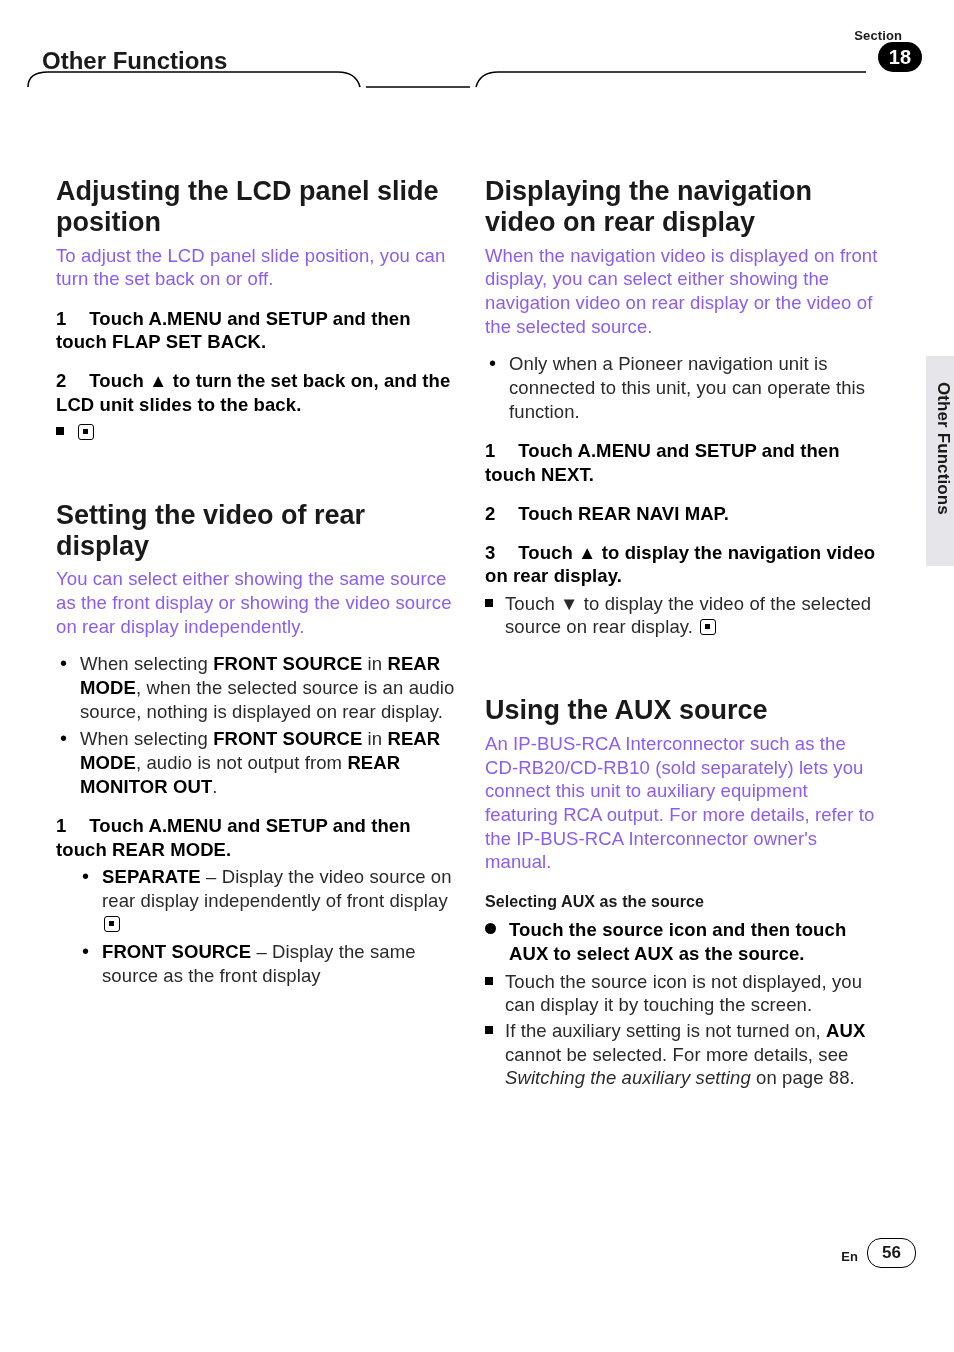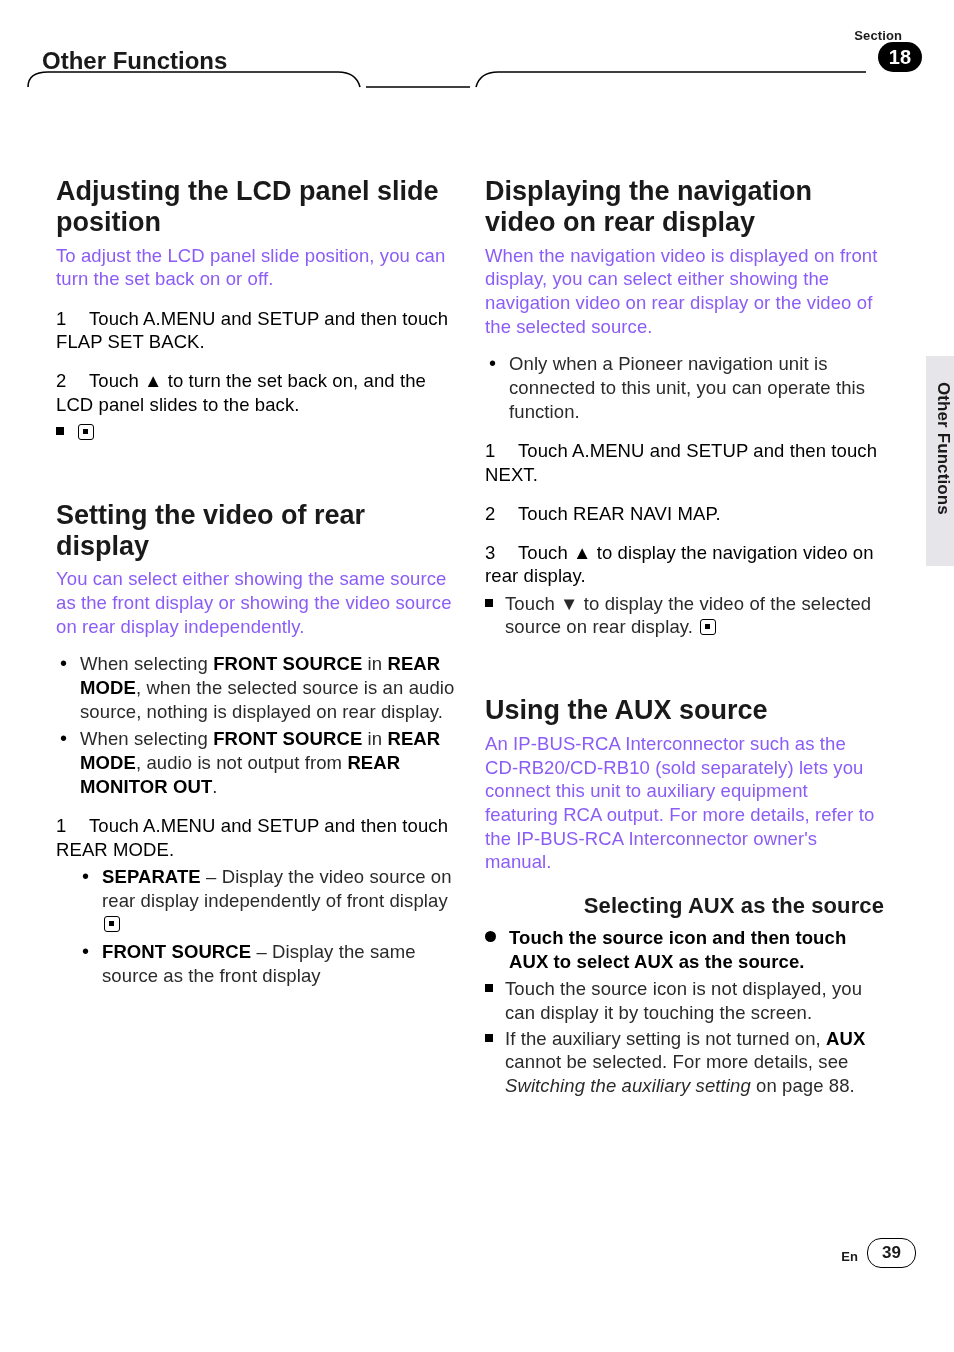--- a/index.html
+++ b/index.html
@@ -94,26 +94,25 @@
     font-family: Arial, "Helvetica Neue", sans-serif;
     font-weight: 900;
     font-size: 27px;
     line-height: 1.14;
     margin: 0 0 6px 0;
     letter-spacing: 0px;
   }
   h2.sub {
     font-family: Arial, "Helvetica Neue", sans-serif;
     font-weight: 900;
-    font-size: 22px;
+    font-size: 16px;
     margin: 18px 0 0 0;
-    text-align: right;
   }
   p { margin: 0 0 4px 0; font-weight: 400; color: #8b5cf6; }
-  .step { font-weight: 400; color: #000; margin-top: 16px; line-height: 1.26; }
+  .step { font-weight: 700; color: #000; margin-top: 16px; line-height: 1.26; }
   .step .n { display: inline-block; min-width: 28px; }
   .note-li { position: relative; padding-left: 20px; margin-top: 2px; color: #2a2a2a; }
   .note-li::before {
     content: "";
     position: absolute; left: 0; top: 7px;
     width: 8px; height: 8px; background: #000;
   }
   .bullets { list-style: none; padding: 0; margin: 14px 0 0 0; }
   .bullets > li { position: relative; padding-left: 24px; margin: 0 0 4px 0; color: #2a2a2a; }
   .bullets > li::before {
@@ -193,21 +192,21 @@
 
 <div class="columns">
 
   <div class="col">
 
     <h1 class="topic">Adjusting the LCD panel slide position</h1>
     <p>To adjust the LCD panel slide position, you can turn the set back on or off.</p>
 
     <p class="step"><span class="n">1</span>   <span>Touch A.MENU and SETUP and then touch FLAP SET BACK.</span></p>
 
-    <p class="step"><span class="n">2</span>   <span>Touch ▲ to turn the set back on, and the LCD panel slides to the back.</span></p>
+    <p class="step"><span class="n">2</span>   <span>Touch ▲ to turn the set back on, and the LCD unit slides to the back.</span></p>
     <div class="note-li">
       <span class="end-icon"></span>
     </div>
 
     <div class="spacer-lg"></div>
 
     <h1 class="topic">Setting the video of rear display</h1>
     <p>You can select either showing the same source as the front display or showing the video source on rear display independently.</p>
     <ul class="bullets">
       <li>
@@ -250,14 +249,14 @@
     <p class="black-dot"><span>Touch the source icon and then touch AUX to select AUX as the source.</span></p>
     <div class="note-li"><span>Touch the source icon is not displayed, you can display it by touching the screen.</span></div>
     <div class="note-li">
       <span>If the auxiliary setting is not turned on, </span><b>AUX</b><span> cannot be selected. For more details, see </span><i>Switching the auxiliary setting</i><span> on page 88.</span>
     </div>
   </div>
 </div>
 
 <div class="footer">
   <div class="lang">En</div>
-  <div class="page-pill">39</div>
+  <div class="page-pill">56</div>
 </div>
 
 </body></html>

